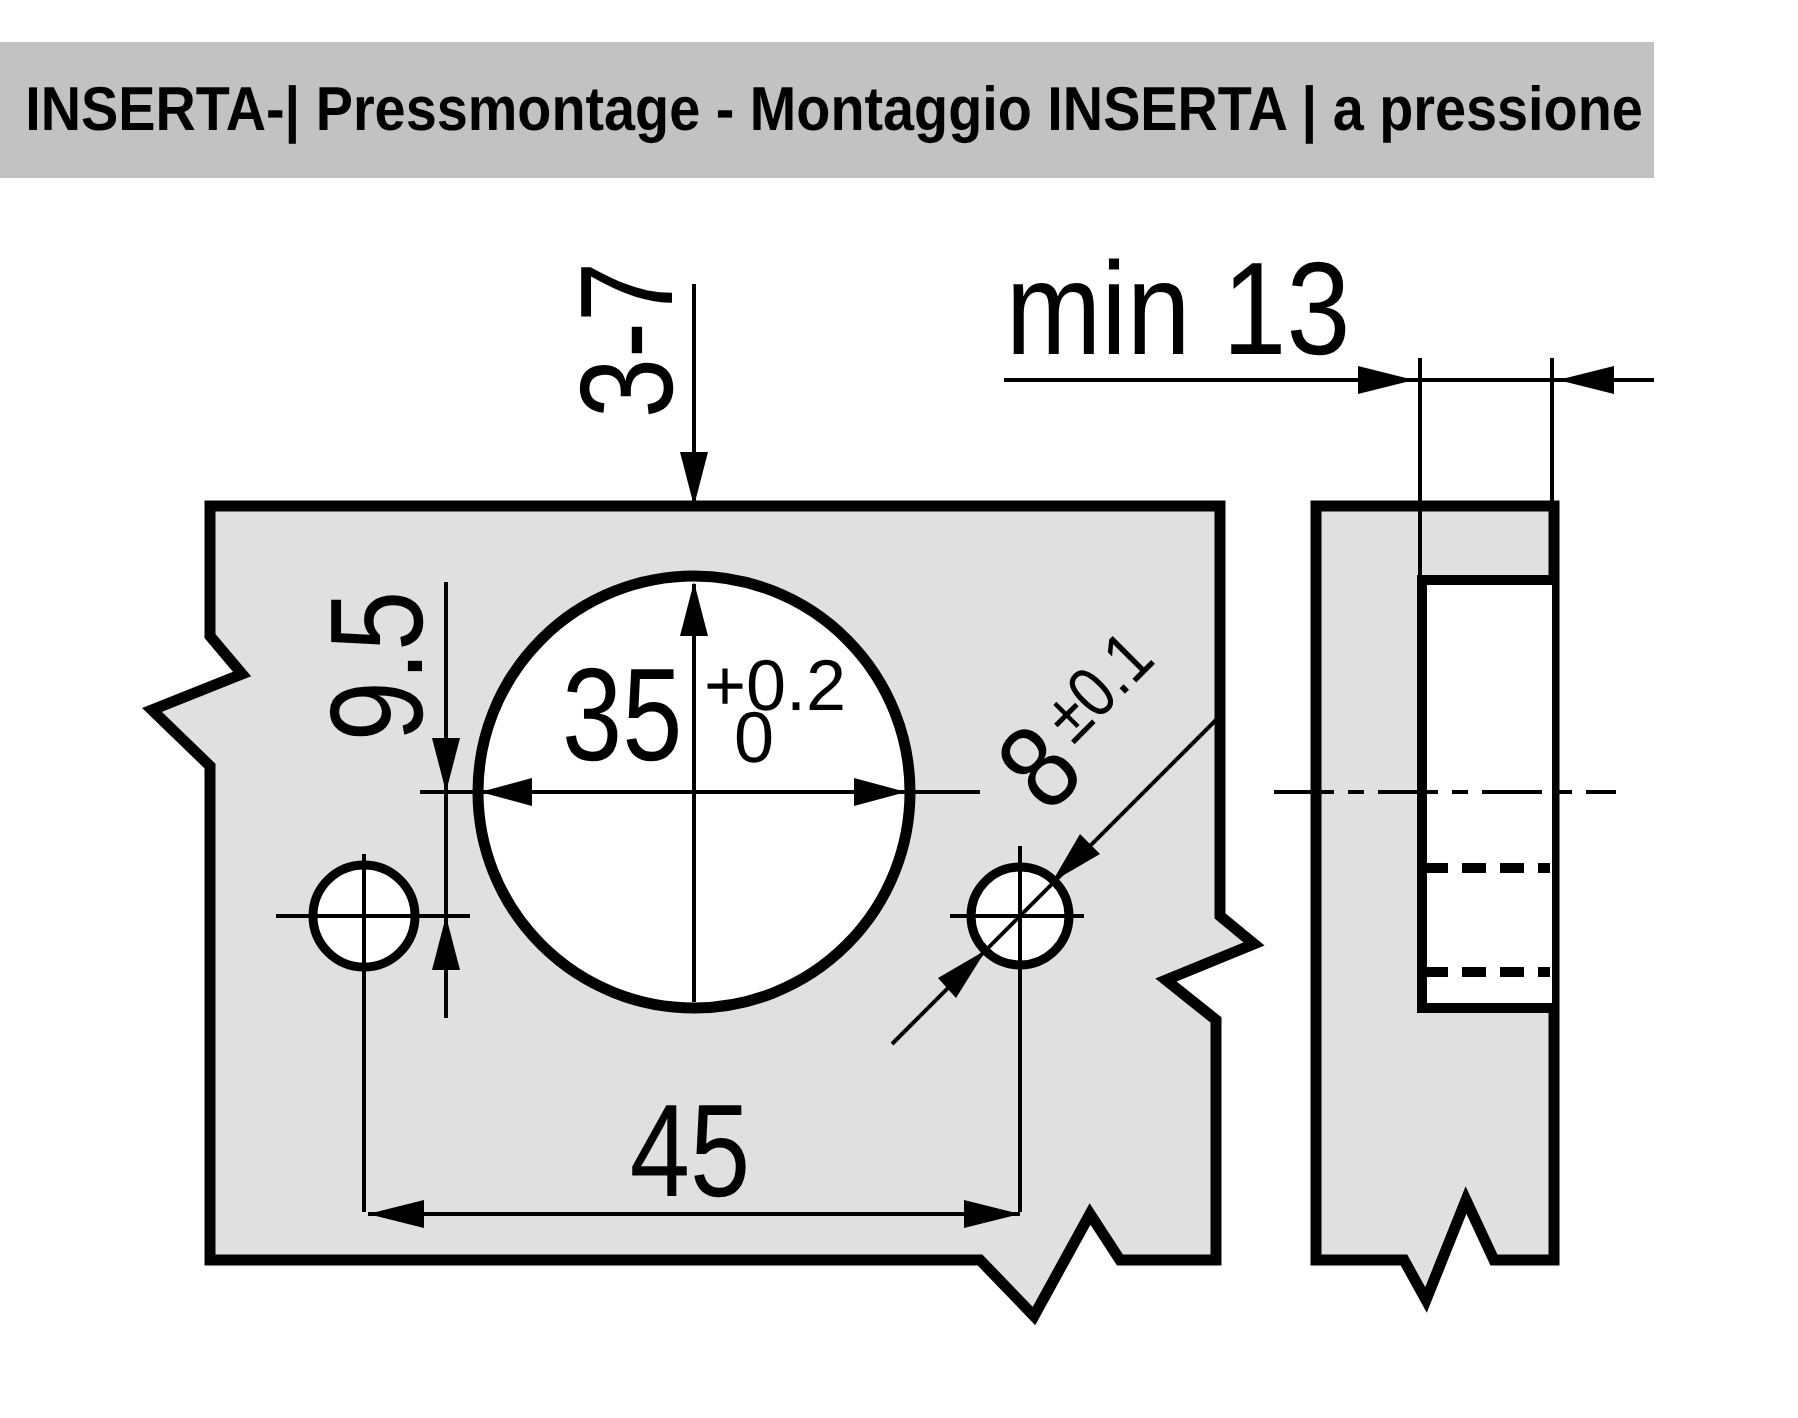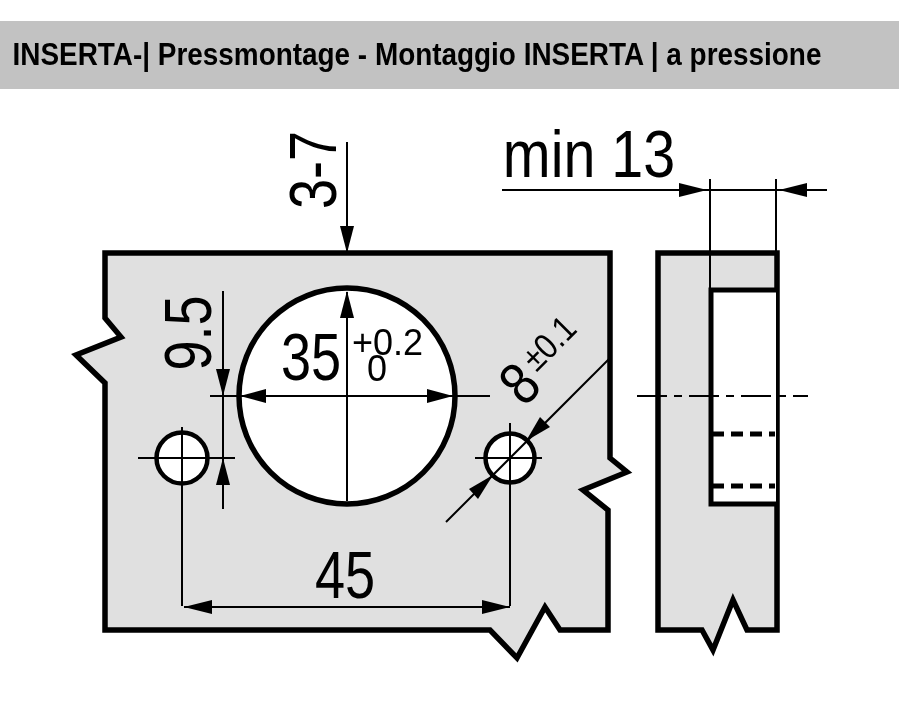--- a/index.html
+++ b/index.html
@@ -5,21 +5,21 @@
   html,body{margin:0;padding:0}
   body{
     position:relative;
     width:899px;height:709px;
     background:#ffffff;
     overflow:hidden;
     font-family:"Liberation Sans","DejaVu Sans",sans-serif;
   }
   .header{
     position:absolute;left:0;top:21px;
-    width:899px;height:68px;
+    width:827px;height:68px;
     background:#c2c2c2;
     display:flex;align-items:center;
   }
   .header h1{
     margin:0;padding-left:14px;
     font-size:31px;font-weight:bold;color:#000;
     white-space:nowrap;
     transform:scaleX(0.9);
     transform-origin:0 50%;
   }

